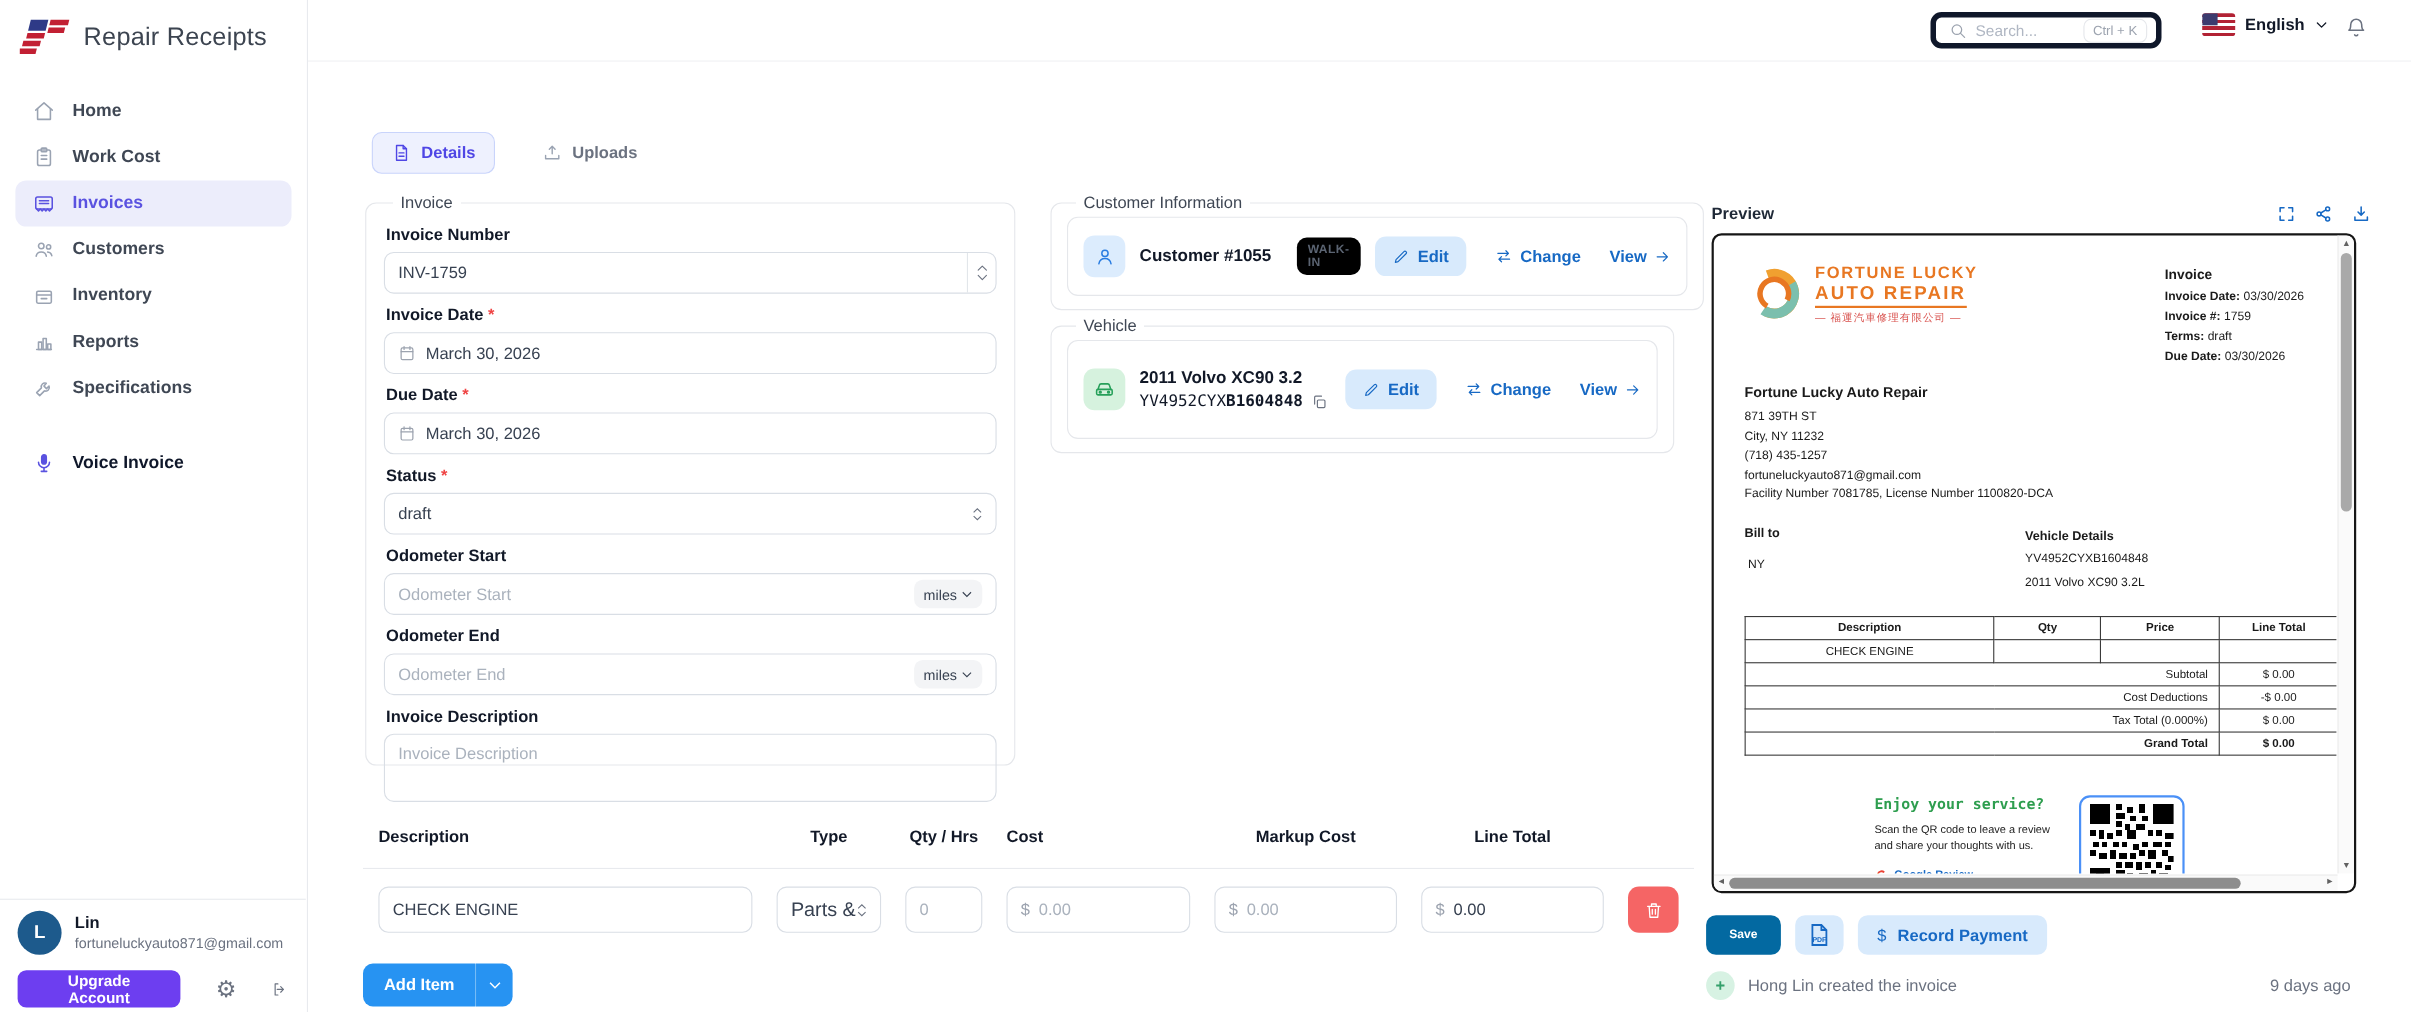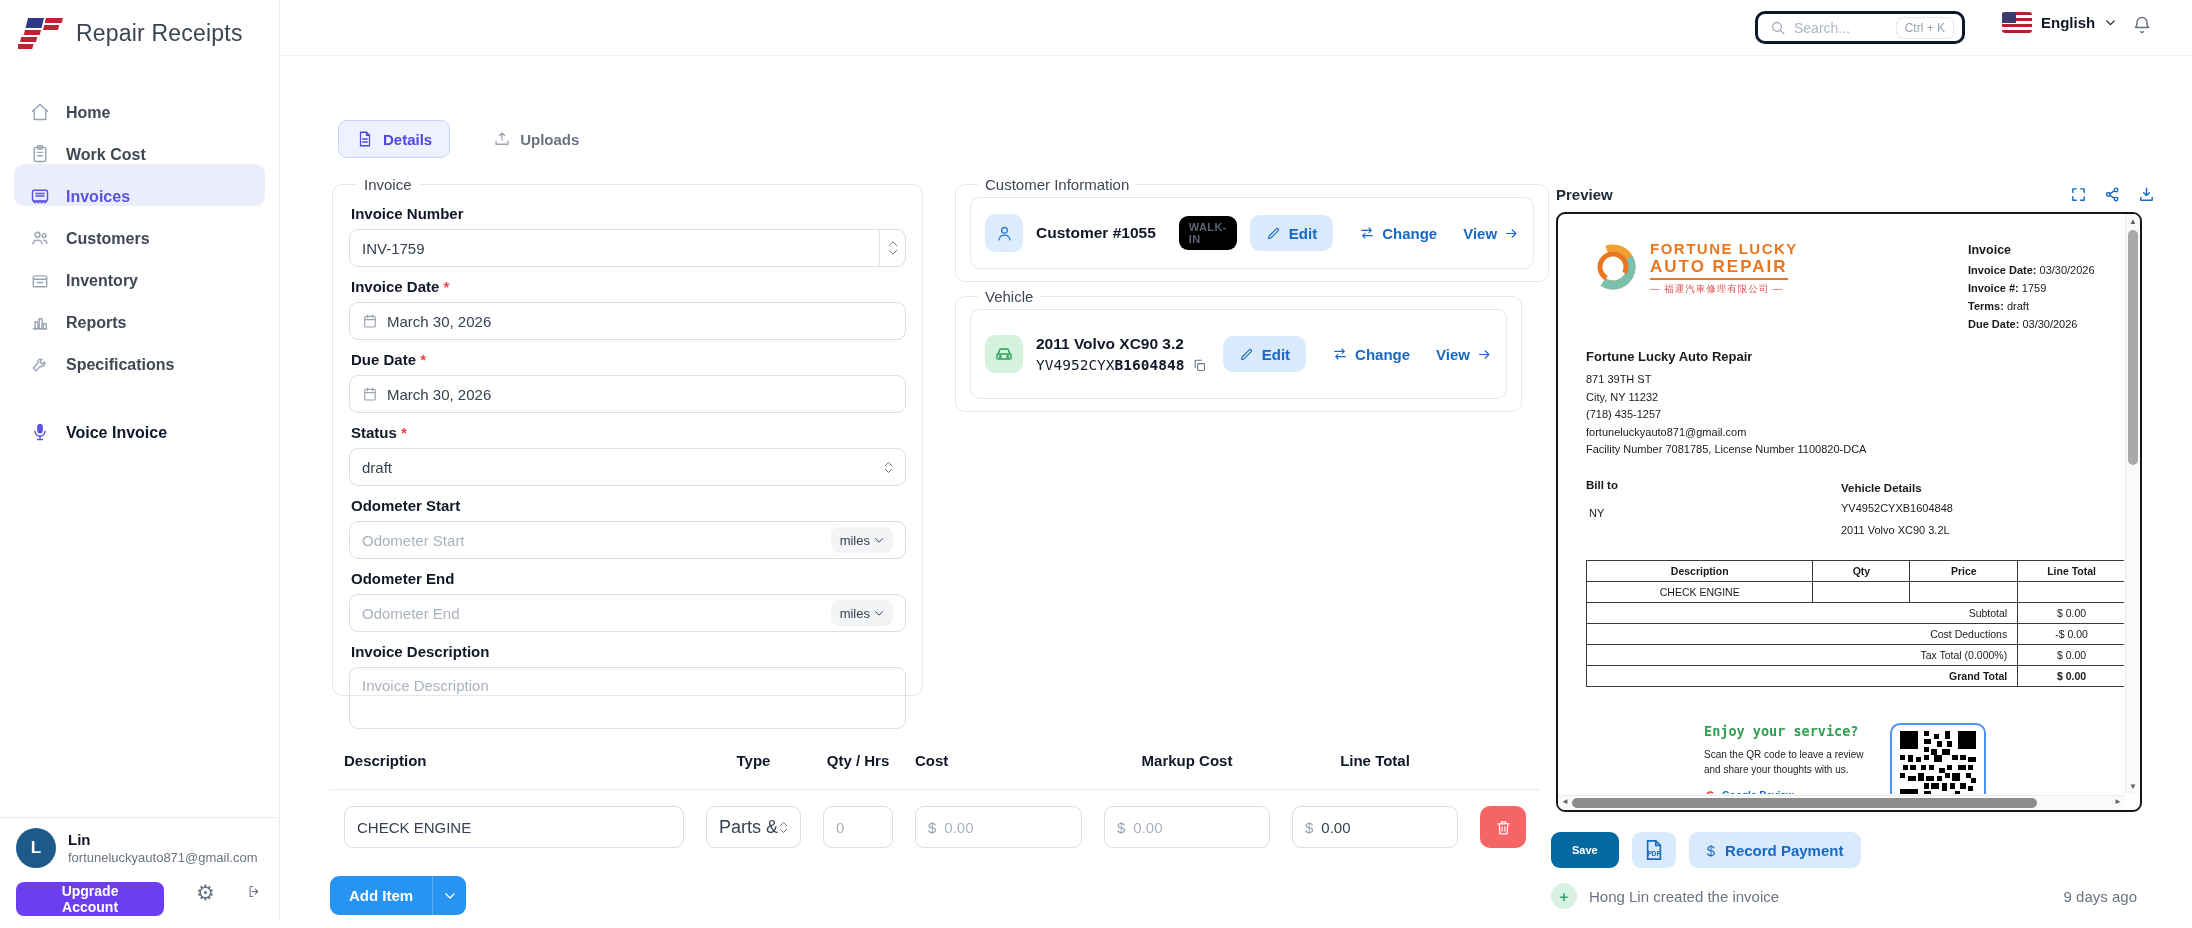--- a/index.html
+++ b/index.html
@@ -5,38 +5,38 @@
   * { margin:0; padding:0; box-sizing:border-box; }
   html,body { width:2192px; height:928px; background:#fff; font-family:"Liberation Sans", sans-serif; }
   #app { position:relative; width:2192px; height:920px; overflow:hidden; background:#fff; color:#1f2937; }
 
   
   .sidebar { position:absolute; left:0; top:0; width:280px; height:928px; background:#fff; border-right:1px solid #e8eaee; }
   .logo-row { display:flex; align-items:center; gap:10px; padding:14px 0 0 18px; }
   .logo-mark { width:48px; height:38px; }
   .logo-text { font-size:23px; color:#3c4450; letter-spacing:.2px; }
   .nav { margin-top:28px; }
-  .nav-item { display:flex; align-items:flex-end; gap:16px; height:42px; margin:0 14px; padding:0 16px; border-radius:10px; color:#3f4754; font-size:16px; font-weight:600; cursor:pointer; }
+  .nav-item { display:flex; align-items:center; gap:16px; height:42px; margin:0 14px; padding:0 16px; border-radius:10px; color:#3f4754; font-size:16px; font-weight:600; cursor:pointer; }
   .nav-item .ic { flex:0 0 auto; }
   .nav-item.active { background:#ecedfb; color:#5a52e0; }
   .nav-item.active .ic { stroke:#5a52e0; }
   .voice-item { margin-top:26px; color:#0f172a; }
   .ic { width:20px; height:20px; stroke:#9aa3b2; fill:none; stroke-width:1.7; stroke-linecap:round; stroke-linejoin:round; }
   .sidebar-footer { position:absolute; left:0; right:1px; bottom:0; border-top:1px solid #e8eaee; padding:10px 16px 12px 16px; background:#fff; }
   .user-row { display:flex; align-items:center; gap:12px; }
   .avatar { width:40px; height:40px; border-radius:50%; background:#1d5a8c; color:#fff; display:flex; align-items:center; justify-content:center; font-size:17px; font-weight:700; }
   .user-name { font-size:15px; font-weight:700; color:#111827; }
   .user-email { font-size:13px; color:#6b7280; margin-top:2px; }
-  .footer-actions { display:flex; gap:32px; margin-top:14px; }
+  .footer-actions { display:flex; align-items:center; gap:32px; margin-top:14px; }
   .upgrade-btn { background:#6d3ef0; color:#fff; font-size:14px; font-weight:700; border:none; border-radius:8px; height:34px; padding:0 28px; cursor:pointer; }
   .gear { font-size:21px; color:#6b7280; line-height:1; cursor:pointer; }
 
   
   .topbar { position:absolute; left:280px; top:0; width:1912px; height:56px; background:#fff; border-bottom:1px solid #f0f1f4; }
-  .search-box { position:absolute; left:1475px; top:11px; width:210px; height:33px; border:3px solid #0f172a; border-radius:10px; display:flex; align-items:center; gap:8px; padding:0 8px 0 12px; color:#9ca3af; }
+  .search-box { position:absolute; left:1475px; top:11px; width:210px; height:33px; border:5px solid #0f172a; border-radius:10px; display:flex; align-items:center; gap:8px; padding:0 8px 0 12px; color:#9ca3af; }
   .search-box input { border:none; outline:none; flex:1; font-size:14px; color:#374151; min-width:10px; background:transparent; }
   .search-box input::placeholder { color:#b0b7c3; }
   .kbd { border:1px solid #e5e7eb; border-radius:7px; font-size:12px; color:#9ca3af; padding:3px 8px; white-space:nowrap; }
   .lang { position:absolute; left:1722px; top:12px; display:flex; align-items:center; gap:9px; cursor:pointer; }
   .flag { width:30px; height:21px; border-radius:3px; background:repeating-linear-gradient(#b22234 0 3px,#fff 3px 6px); position:relative; overflow:hidden; }
   .flag::after { content:""; position:absolute; left:0; top:0; width:14px; height:11px; background:#3c3b6e; }
   .lang-label { font-size:15px; font-weight:700; color:#111827; }
   .bell { position:absolute; left:1852px; top:15px; }
 
   

